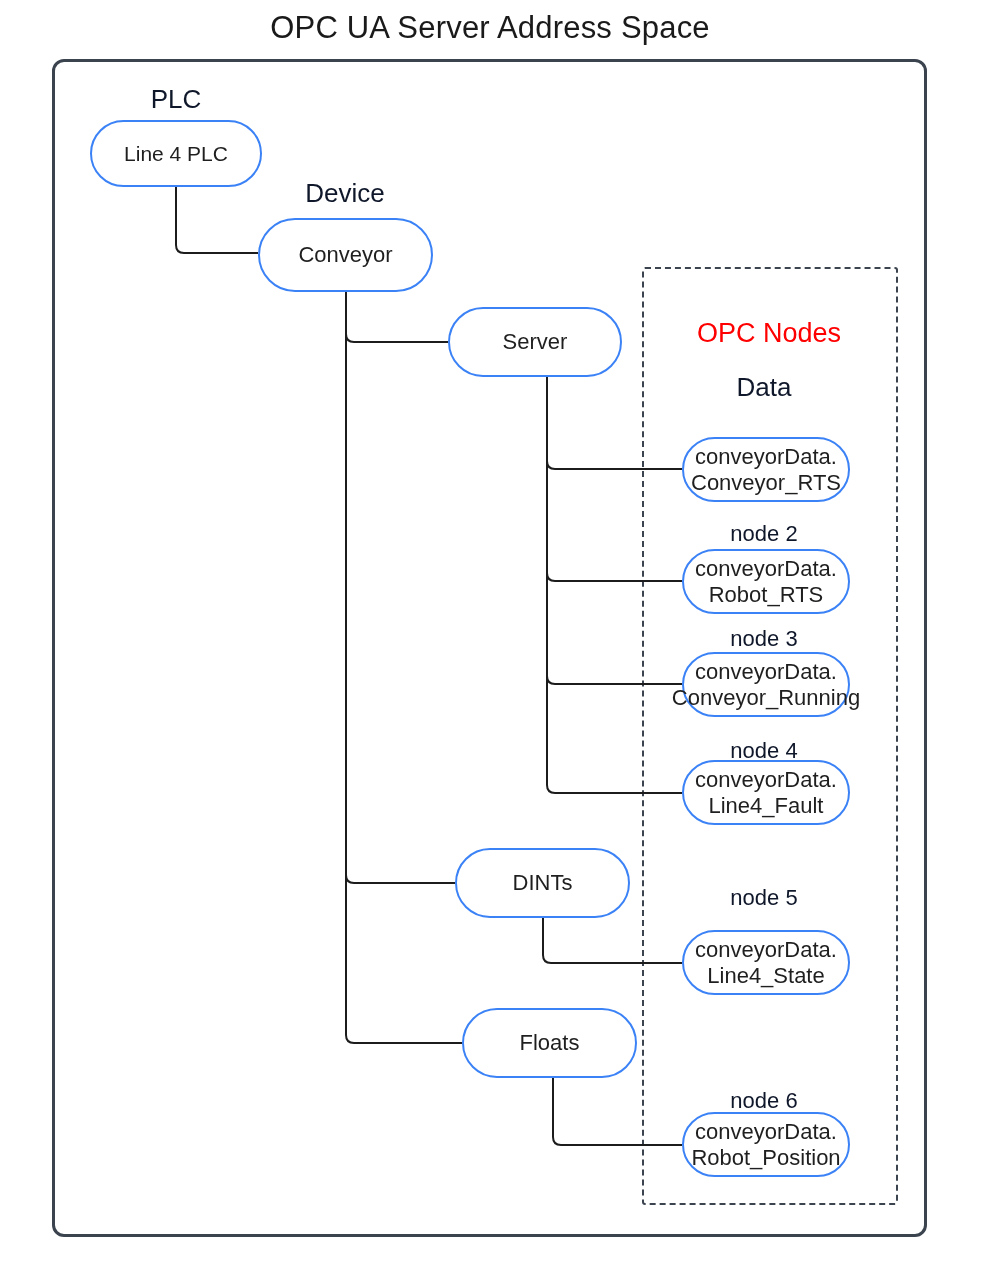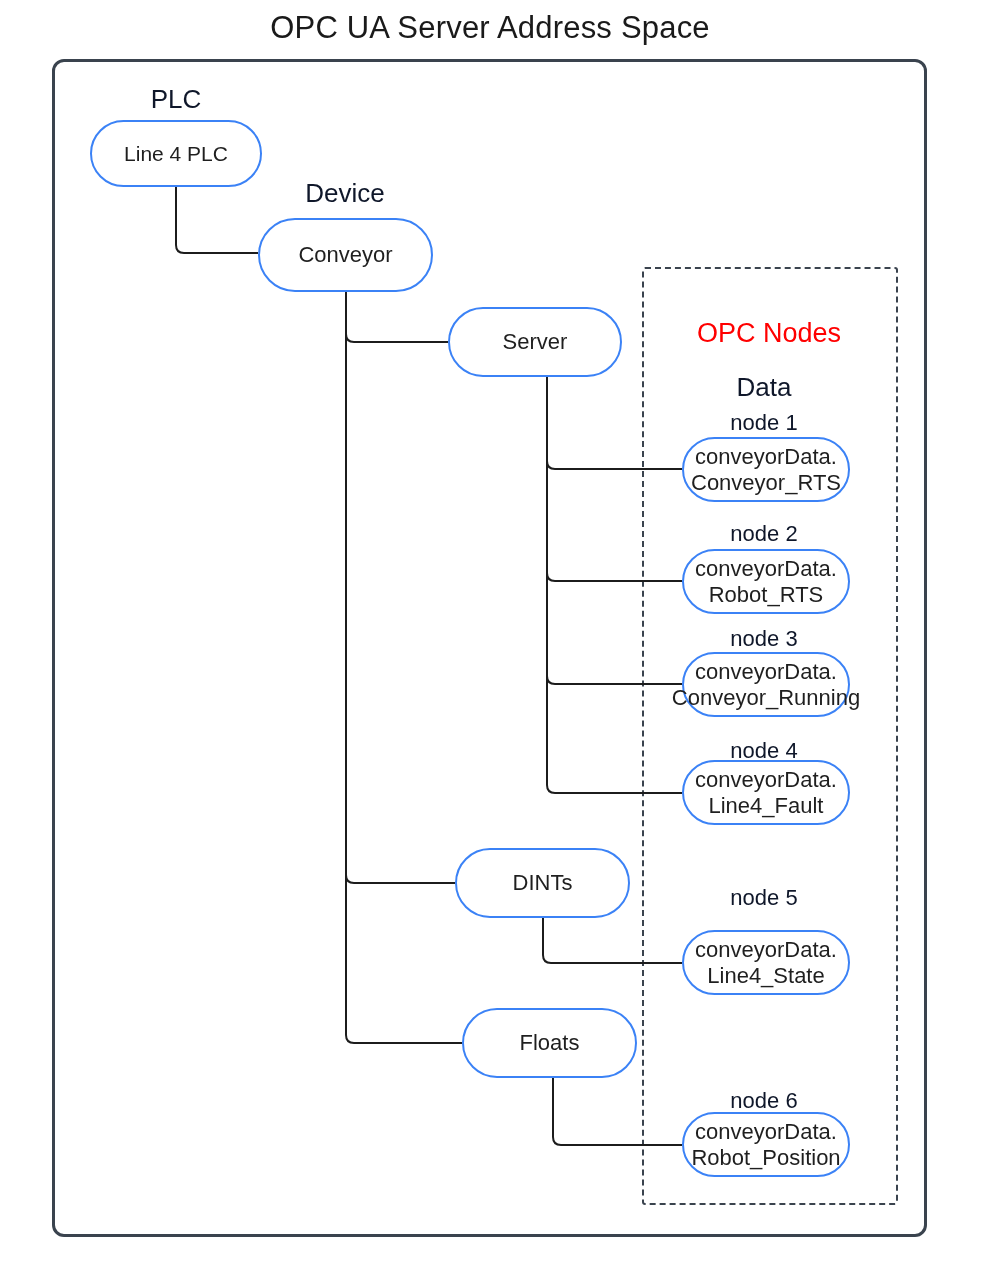--- a/index.html
+++ b/index.html
@@ -73,21 +73,20 @@
   </div>
 
   <div class="pill" style="left:455px;top:848px;width:175px;height:70px;">
     <span class="tline">DINTs</span>
   </div>
 
   <div class="pill" style="left:462px;top:1008px;width:175px;height:70px;">
     <span class="tline">Floats</span>
   </div>
 
-  <div class="lbl small" style="left:664px;top:410px;width:200px;">node 1</div>
   <div class="lbl small" style="left:664px;top:521px;width:200px;">node 2</div>
   <div class="lbl small" style="left:664px;top:626px;width:200px;">node 3</div>
   <div class="lbl small" style="left:664px;top:738px;width:200px;">node 4</div>
   <div class="lbl small" style="left:664px;top:878px;width:200px;margin-top:7px;">node 5</div>
   <div class="lbl small" style="left:664px;top:1088px;width:200px;">node 6</div>
 
   <div class="pill" style="left:682px;top:437px;width:168px;height:65px;">
     <span class="tline">conveyorData.</span>
     <span class="tline">Conveyor_RTS</span>
   </div>

